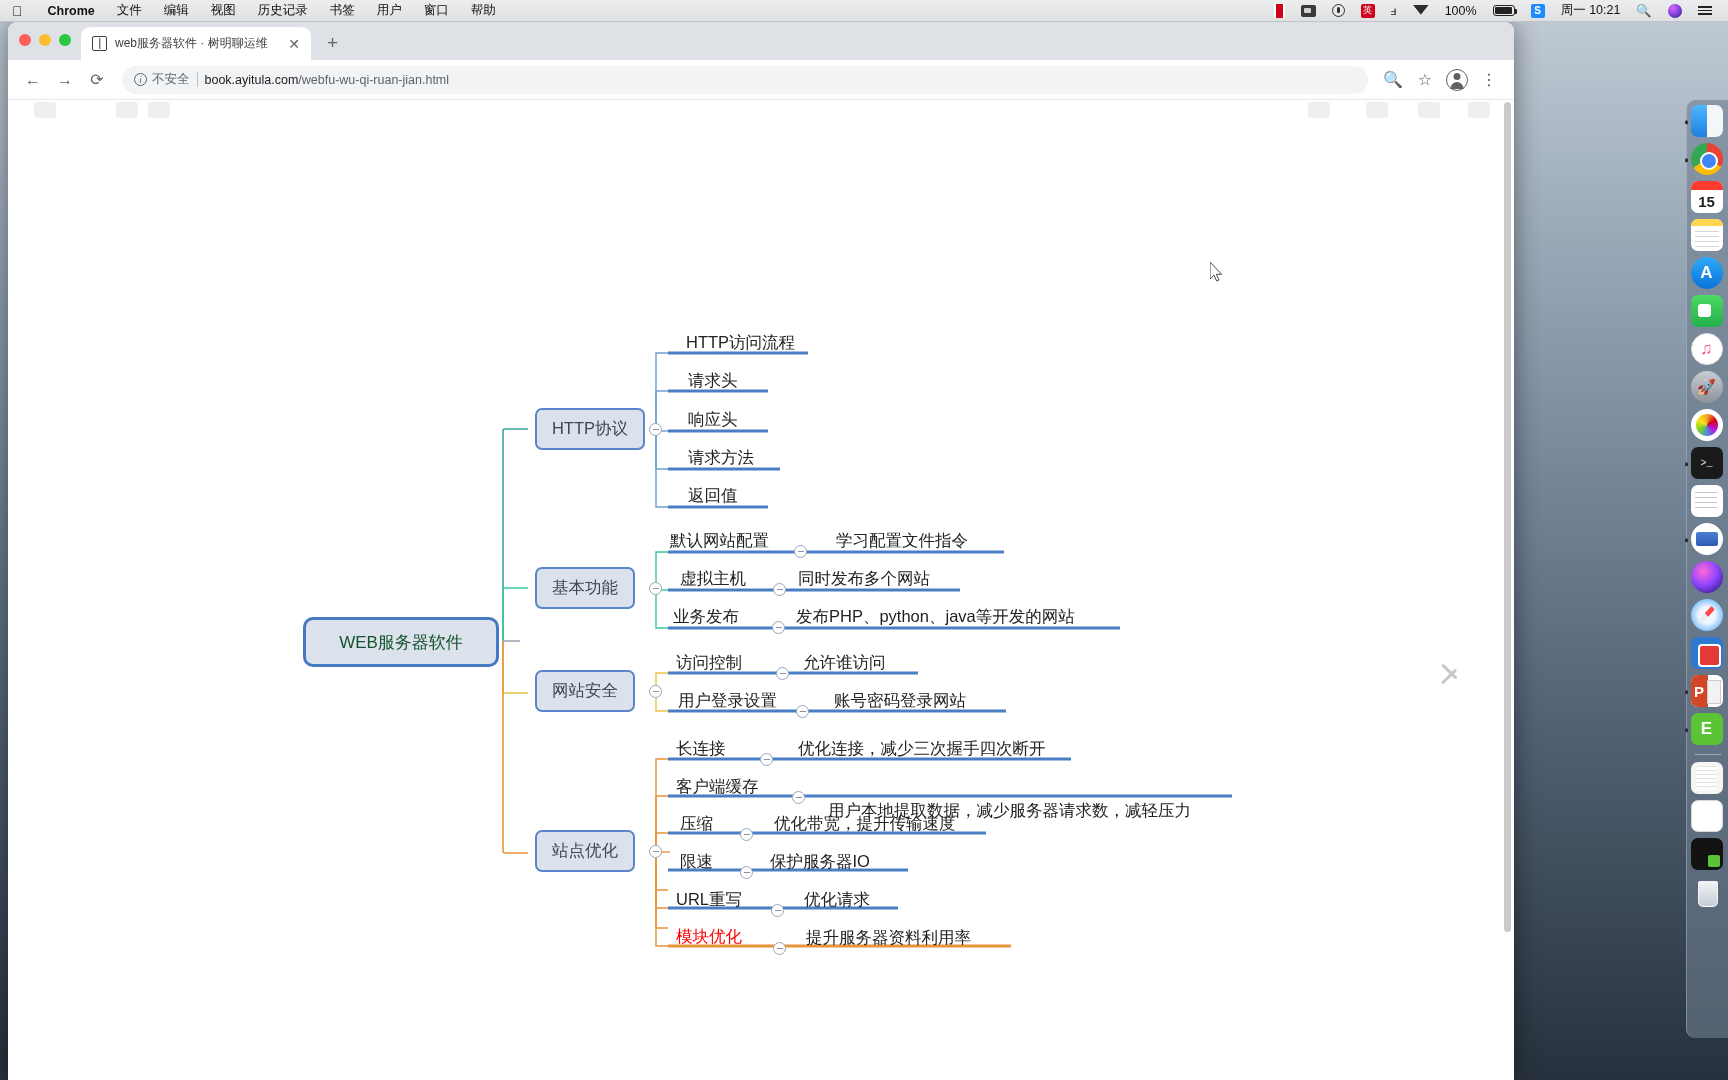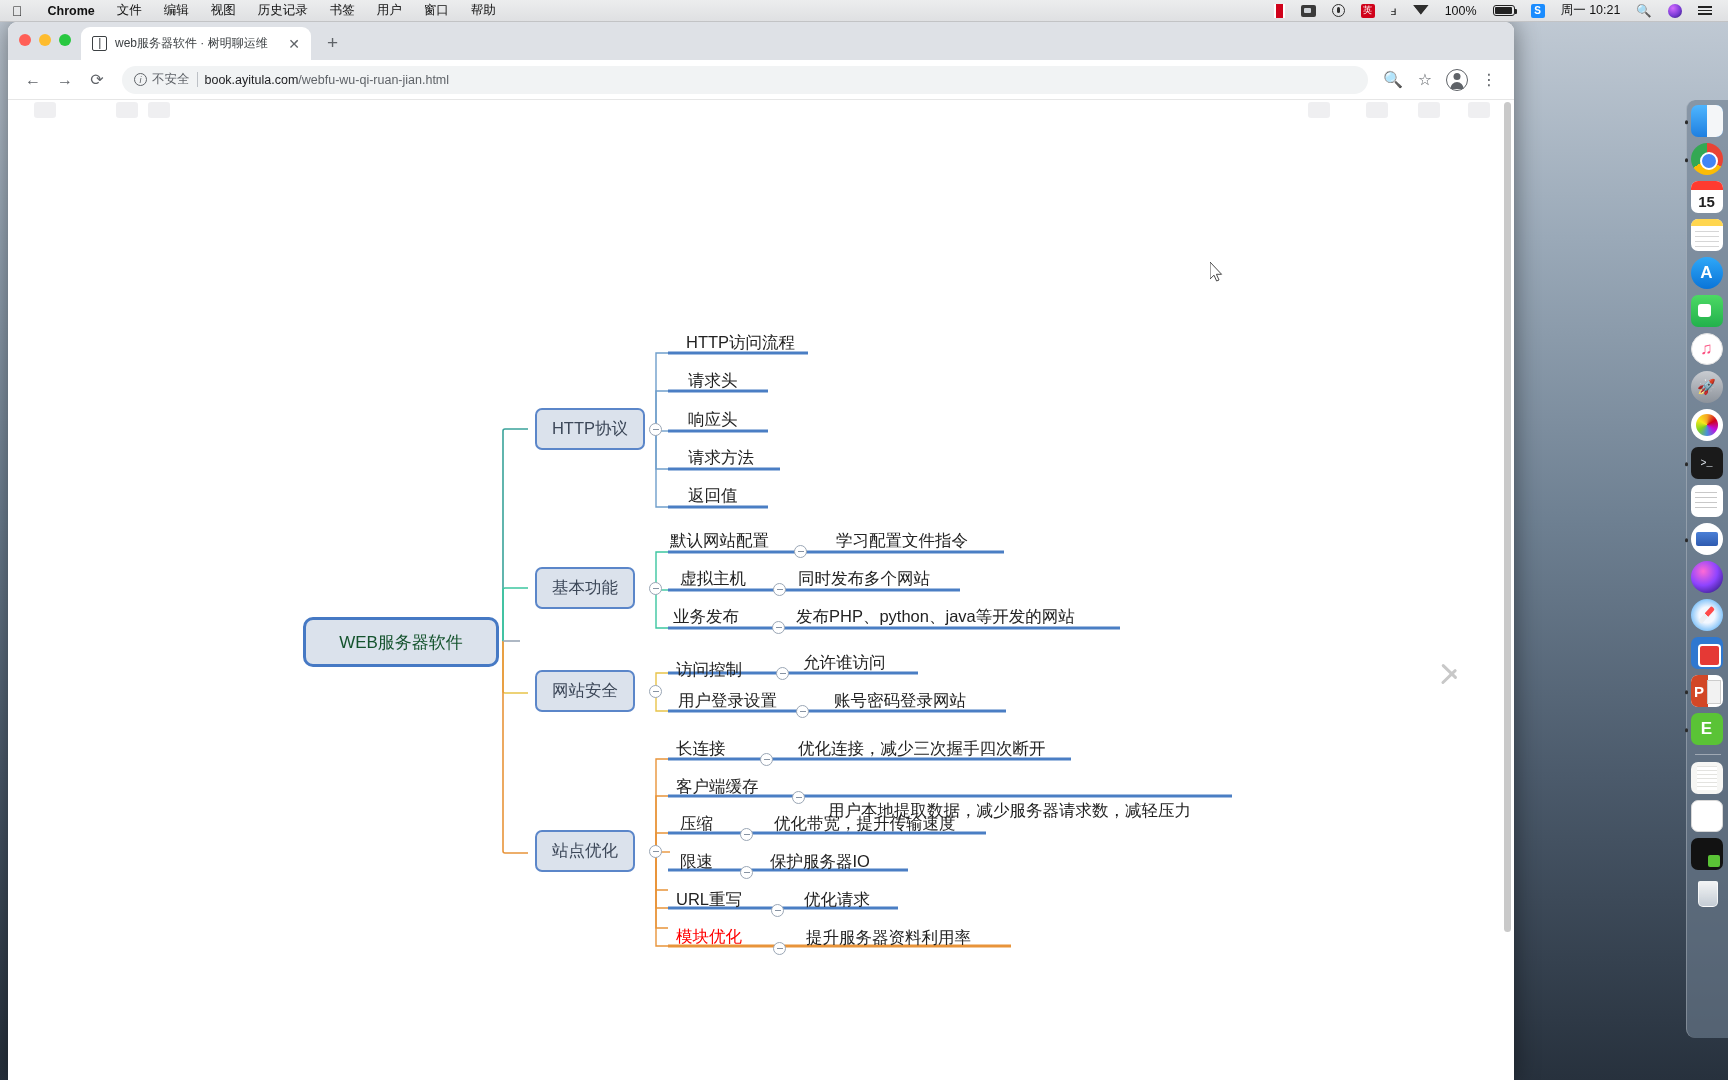--- a/index.html
+++ b/index.html
@@ -442,21 +442,21 @@
       <div class="leaf" style="left:828px; top:432px;">学习配置文件指令</div>
 
       <div class="leaf" style="left:672px; top:470px;">虚拟主机</div>
       <div class="toggle" style="left:765px; top:483px;"></div>
       <div class="leaf" style="left:790px; top:470px;">同时发布多个网站</div>
 
       <div class="leaf" style="left:665px; top:508px;">业务发布</div>
       <div class="toggle" style="left:764px; top:521px;"></div>
       <div class="leaf" style="left:788px; top:508px;">发布PHP、python、java等开发的网站</div>
 
-      <div class="leaf" style="left:668px; top:554px;margin-top:7px;">访问控制</div>
+      <div class="leaf" style="left:668px; top:554px;">访问控制</div>
       <div class="toggle" style="left:768px; top:567px;"></div>
       <div class="leaf" style="left:795px; top:554px;">允许谁访问</div>
 
       <div class="leaf" style="left:670px; top:592px;">用户登录设置</div>
       <div class="toggle" style="left:788px; top:605px;"></div>
       <div class="leaf" style="left:826px; top:592px;">账号密码登录网站</div>
 
       <div class="leaf" style="left:668px; top:640px;">长连接</div>
       <div class="toggle" style="left:752px; top:653px;"></div>
       <div class="leaf" style="left:790px; top:640px;">优化连接，减少三次握手四次断开</div>

